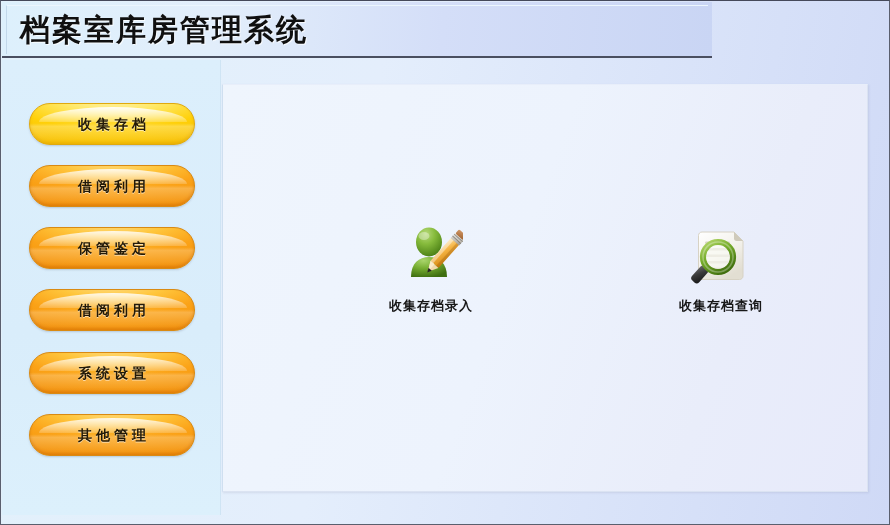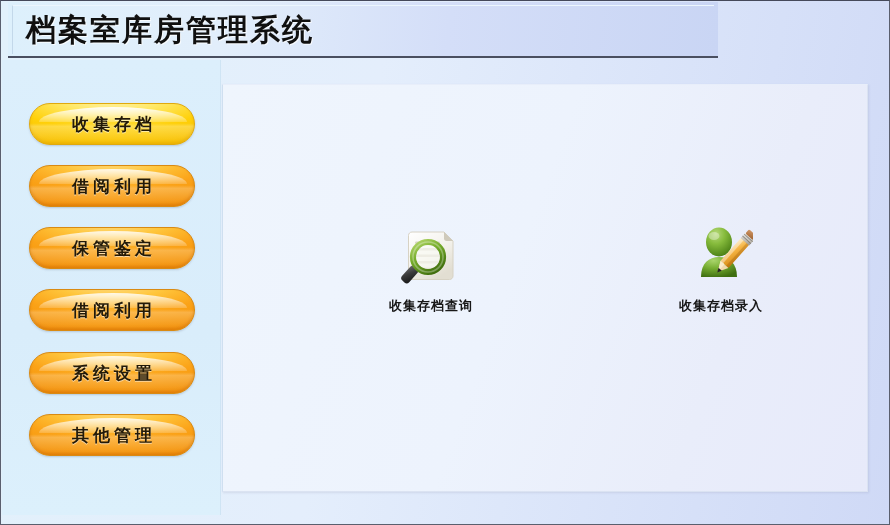--- a/index.html
+++ b/index.html
@@ -17,21 +17,21 @@
     height: 525px;
     background: linear-gradient(100deg, #e2f1fb 0%, #e4eefc 40%, #cfd9f6 100%);
     border: 1px solid #5a5f6e;
     border-top-color: #45495a;
     overflow: hidden;
   }
 
   
   #header {
     position: absolute;
-    left: 7px; top: 1px;
+    left: 1px; top: 1px;
     width: 710px;
     height: 56px;
     background: linear-gradient(95deg, #ddf0fc 0%, #e2eefb 30%, #d4def8 62%, #c9d5f4 100%);
     border-bottom: 2px solid #4a4f60;
   }
   #header-inner {
     position: absolute;
     left: 4px; top: 3px; right: 4px; bottom: 2px;
     border-left: 1px solid #c3d8ea;
     border-top: 1px solid #ecf6fe;
@@ -112,21 +112,21 @@
   }
   .nav-btn.active::before {
     background: linear-gradient(180deg, rgba(255,255,255,0.92) 0%, rgba(255,255,255,0.20) 100%);
   }
   .nav-label {
     position: absolute;
     left: 0; right: 0; top: 0;
     height: 40px;
     line-height: 40px;
     text-align: center;
-    font-size: 17px;
+    font-size: 14px;
     font-weight: bold;
     letter-spacing: 4px;
     text-indent: 4px;
     color: #231a08;
     text-shadow: 0 1px 0 rgba(255,255,255,0.55);
     white-space: nowrap;
   }
 
   
   #content-panel {
@@ -208,62 +208,20 @@
 
       <div class="nav-btn" style="top:292px">
         <span class="nav-label">系统设置</span>
       </div>
 
     </div>
 
     <div id="content-panel">
 
       <div id="icon-grid">
-
-        <div class="icon-item">
-          <div class="icon-glyph">
-            <svg width="64" height="64" viewBox="0 0 64 64">
-              <defs>
-                <linearGradient id="gDoc" x1="0" y1="0" x2="0.6" y2="1">
-                  <stop offset="0%" stop-color="#ffffff"></stop>
-                  <stop offset="55%" stop-color="#f4f2ec"></stop>
-                  <stop offset="100%" stop-color="#e2ded2"></stop>
-                </linearGradient>
-                <linearGradient id="gLensRing" x1="0.2" y1="0" x2="0.8" y2="1">
-                  <stop offset="0%" stop-color="#a8cf5e"></stop>
-                  <stop offset="40%" stop-color="#73aa28"></stop>
-                  <stop offset="100%" stop-color="#3f6d0d"></stop>
-                </linearGradient>
-                <linearGradient id="gHandle" x1="0" y1="0" x2="1" y2="1">
-                  <stop offset="0%" stop-color="#6d6d6d"></stop>
-                  <stop offset="45%" stop-color="#3a3a3a"></stop>
-                  <stop offset="100%" stop-color="#161616"></stop>
-                </linearGradient>
-              </defs>
-
-              <path d="M13 7 H45 L54 16 V51 C54 53 52.5 54.5 50.5 54.5 H13 C11 54.5 9.5 53 9.5 51 V10.5 C9.5 8.5 11 7 13 7 Z" fill="url(#gDoc)" stroke="#d7d2c4" stroke-width="1"></path>
-              <path d="M45 7 L54 16 H47.5 C46 16 45 15 45 13.5 Z" fill="#cfcabb"></path>
-
-              <rect x="16" y="16.5" width="25" height="2.4" rx="1.2" fill="#d9d5c8"></rect>
-              <rect x="16" y="23" width="30" height="2.4" rx="1.2" fill="#d9d5c8"></rect>
-              <rect x="16" y="29.5" width="30" height="2.4" rx="1.2" fill="#d9d5c8"></rect>
-              <rect x="16" y="36" width="30" height="2.4" rx="1.2" fill="#d9d5c8"></rect>
-              <rect x="16" y="42.5" width="22" height="2.4" rx="1.2" fill="#d9d5c8"></rect>
-
-              <rect x="6" y="40" width="9.5" height="19" rx="3.4" transform="rotate(42 10.8 49.5)" fill="url(#gHandle)"></rect>
-
-              <circle cx="29" cy="32" r="15" fill="none" stroke="url(#gLensRing)" stroke-width="6.2"></circle>
-
-              <circle cx="29" cy="32" r="11.8" fill="rgba(250,252,245,0.62)"></circle>
-              <path d="M21 25 A11.8 11.8 0 0 1 34 22.5 A13 13 0 0 0 21 25 Z" fill="rgba(255,255,255,0.85)"></path>
-              <circle cx="29" cy="32" r="15" fill="none" stroke="rgba(255,255,255,0.30)" stroke-width="1.6"></circle>
-            </svg>
-          </div>
-          <div class="icon-label">收集存档查询</div>
-        </div>
 
         <div class="icon-item">
           <div class="icon-glyph">
             <svg width="64" height="64" viewBox="0 0 64 64">
               <defs>
                 <radialGradient id="gHead" cx="38%" cy="22%" r="78%">
                   <stop offset="0%" stop-color="#b6d97a"></stop>
                   <stop offset="45%" stop-color="#86bb3c"></stop>
                   <stop offset="100%" stop-color="#4e8317"></stop>
                 </radialGradient>
@@ -308,18 +266,60 @@
                 <polygon points="35,41 45.5,41 40.25,51" fill="#f2d9ab"></polygon>
                 <polygon points="35,41 40.25,41 40.25,51" fill="#fbeccb"></polygon>
 
                 <polygon points="38,47.5 42.5,47.5 40.25,51.8" fill="#262322"></polygon>
               </g>
             </svg>
           </div>
           <div class="icon-label">收集存档录入</div>
         </div>
 
+        <div class="icon-item">
+          <div class="icon-glyph">
+            <svg width="64" height="64" viewBox="0 0 64 64">
+              <defs>
+                <linearGradient id="gDoc" x1="0" y1="0" x2="0.6" y2="1">
+                  <stop offset="0%" stop-color="#ffffff"></stop>
+                  <stop offset="55%" stop-color="#f4f2ec"></stop>
+                  <stop offset="100%" stop-color="#e2ded2"></stop>
+                </linearGradient>
+                <linearGradient id="gLensRing" x1="0.2" y1="0" x2="0.8" y2="1">
+                  <stop offset="0%" stop-color="#a8cf5e"></stop>
+                  <stop offset="40%" stop-color="#73aa28"></stop>
+                  <stop offset="100%" stop-color="#3f6d0d"></stop>
+                </linearGradient>
+                <linearGradient id="gHandle" x1="0" y1="0" x2="1" y2="1">
+                  <stop offset="0%" stop-color="#6d6d6d"></stop>
+                  <stop offset="45%" stop-color="#3a3a3a"></stop>
+                  <stop offset="100%" stop-color="#161616"></stop>
+                </linearGradient>
+              </defs>
+
+              <path d="M13 7 H45 L54 16 V51 C54 53 52.5 54.5 50.5 54.5 H13 C11 54.5 9.5 53 9.5 51 V10.5 C9.5 8.5 11 7 13 7 Z" fill="url(#gDoc)" stroke="#d7d2c4" stroke-width="1"></path>
+              <path d="M45 7 L54 16 H47.5 C46 16 45 15 45 13.5 Z" fill="#cfcabb"></path>
+
+              <rect x="16" y="16.5" width="25" height="2.4" rx="1.2" fill="#d9d5c8"></rect>
+              <rect x="16" y="23" width="30" height="2.4" rx="1.2" fill="#d9d5c8"></rect>
+              <rect x="16" y="29.5" width="30" height="2.4" rx="1.2" fill="#d9d5c8"></rect>
+              <rect x="16" y="36" width="30" height="2.4" rx="1.2" fill="#d9d5c8"></rect>
+              <rect x="16" y="42.5" width="22" height="2.4" rx="1.2" fill="#d9d5c8"></rect>
+
+              <rect x="6" y="40" width="9.5" height="19" rx="3.4" transform="rotate(42 10.8 49.5)" fill="url(#gHandle)"></rect>
+
+              <circle cx="29" cy="32" r="15" fill="none" stroke="url(#gLensRing)" stroke-width="6.2"></circle>
+
+              <circle cx="29" cy="32" r="11.8" fill="rgba(250,252,245,0.62)"></circle>
+              <path d="M21 25 A11.8 11.8 0 0 1 34 22.5 A13 13 0 0 0 21 25 Z" fill="rgba(255,255,255,0.85)"></path>
+              <circle cx="29" cy="32" r="15" fill="none" stroke="rgba(255,255,255,0.30)" stroke-width="1.6"></circle>
+            </svg>
+          </div>
+          <div class="icon-label">收集存档查询</div>
+        </div>
+
       </div>
 
     </div>
 
   </div>
 </div>
 
 </body></html>

